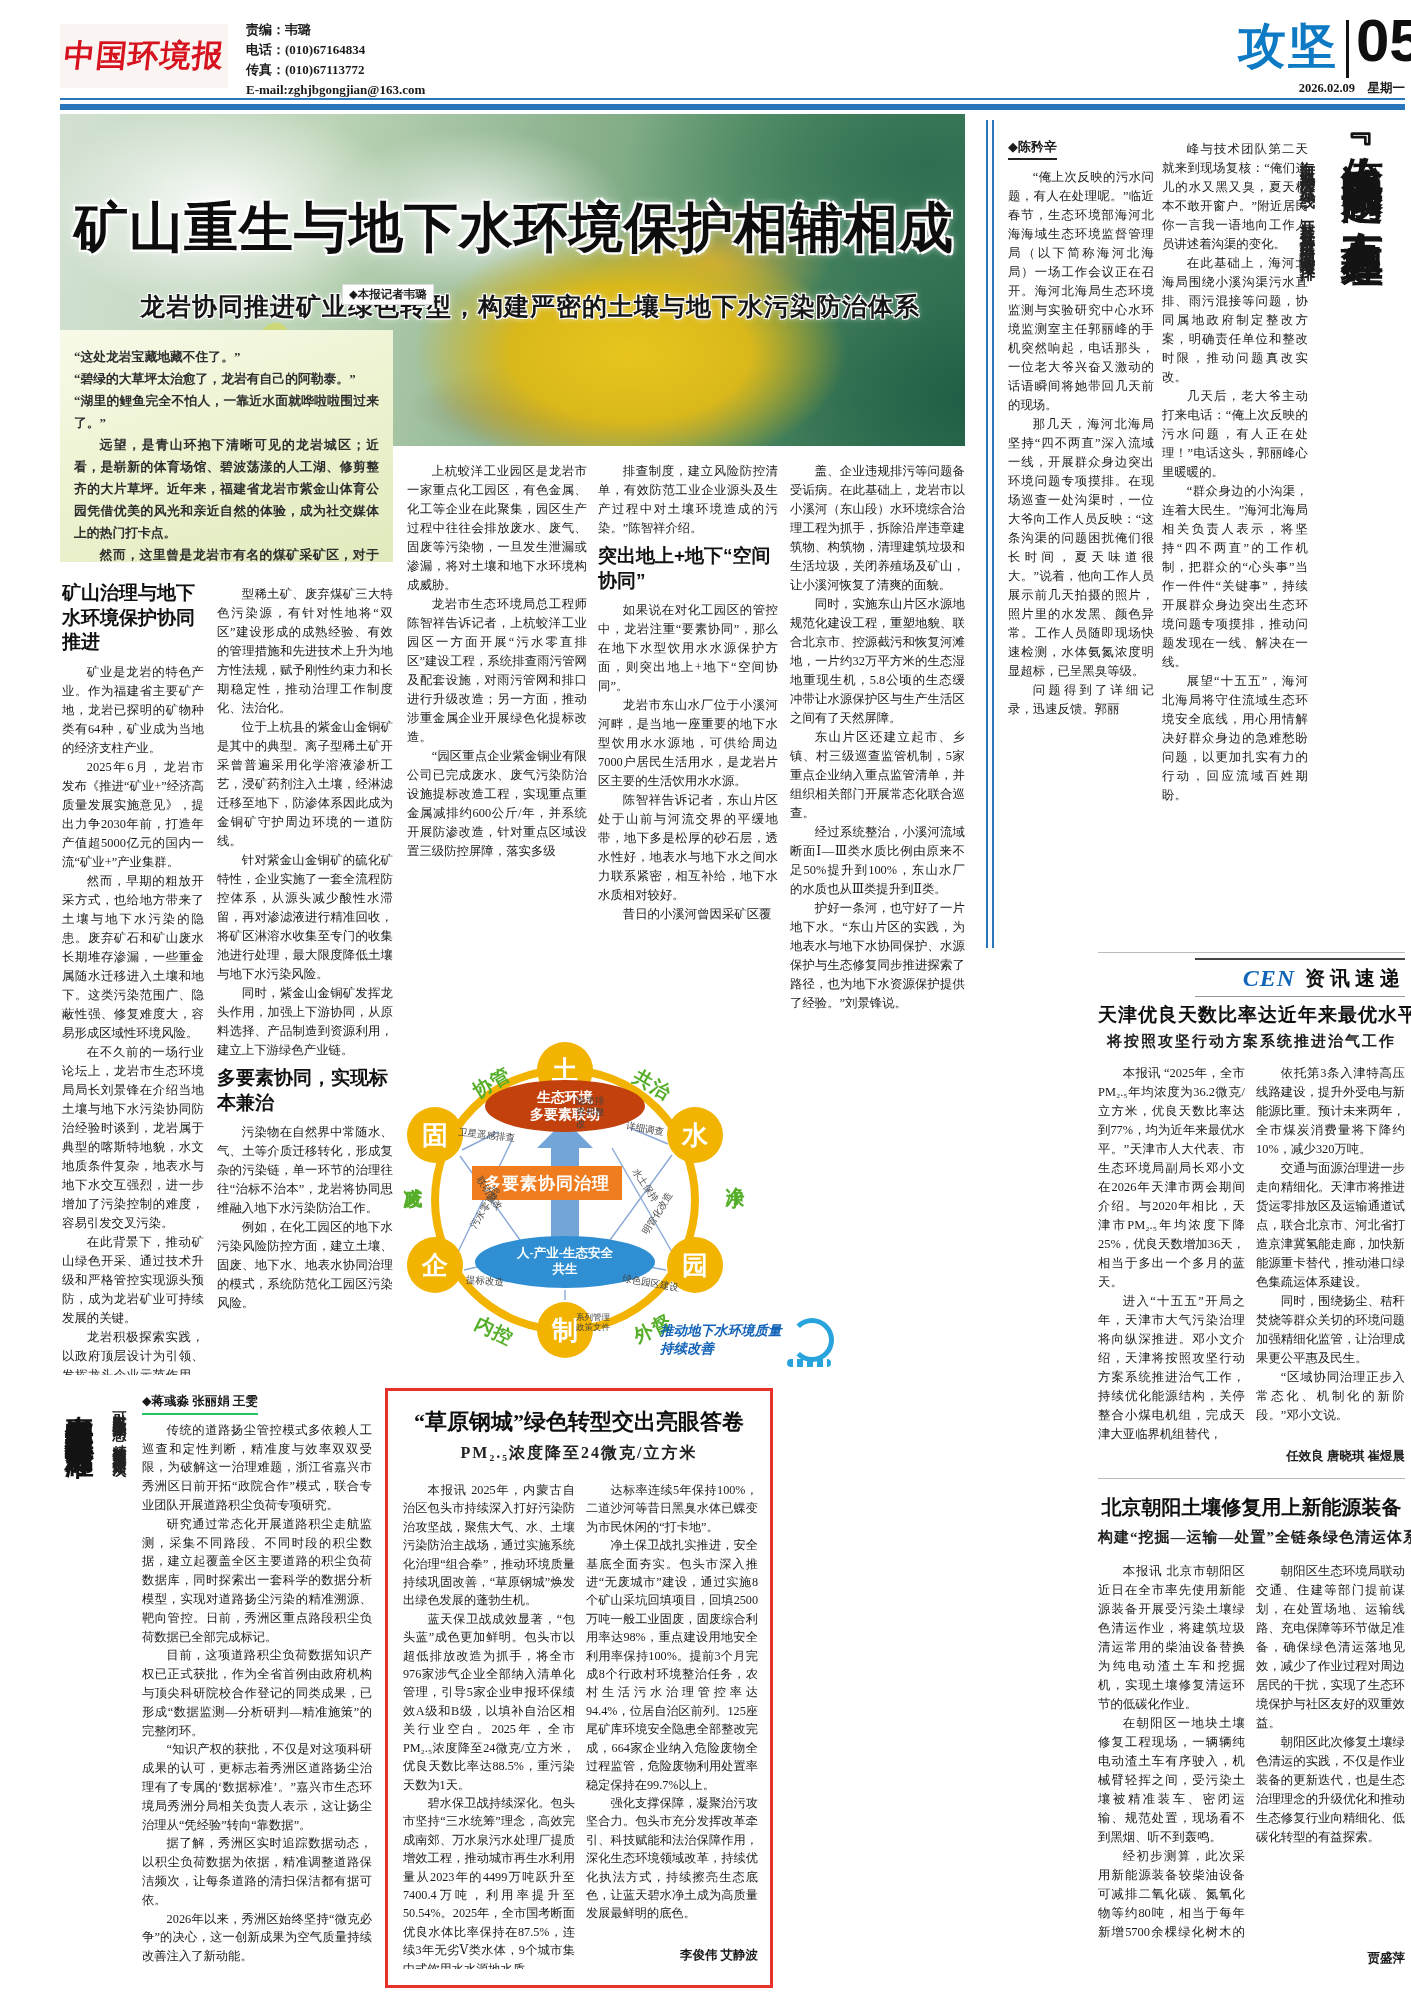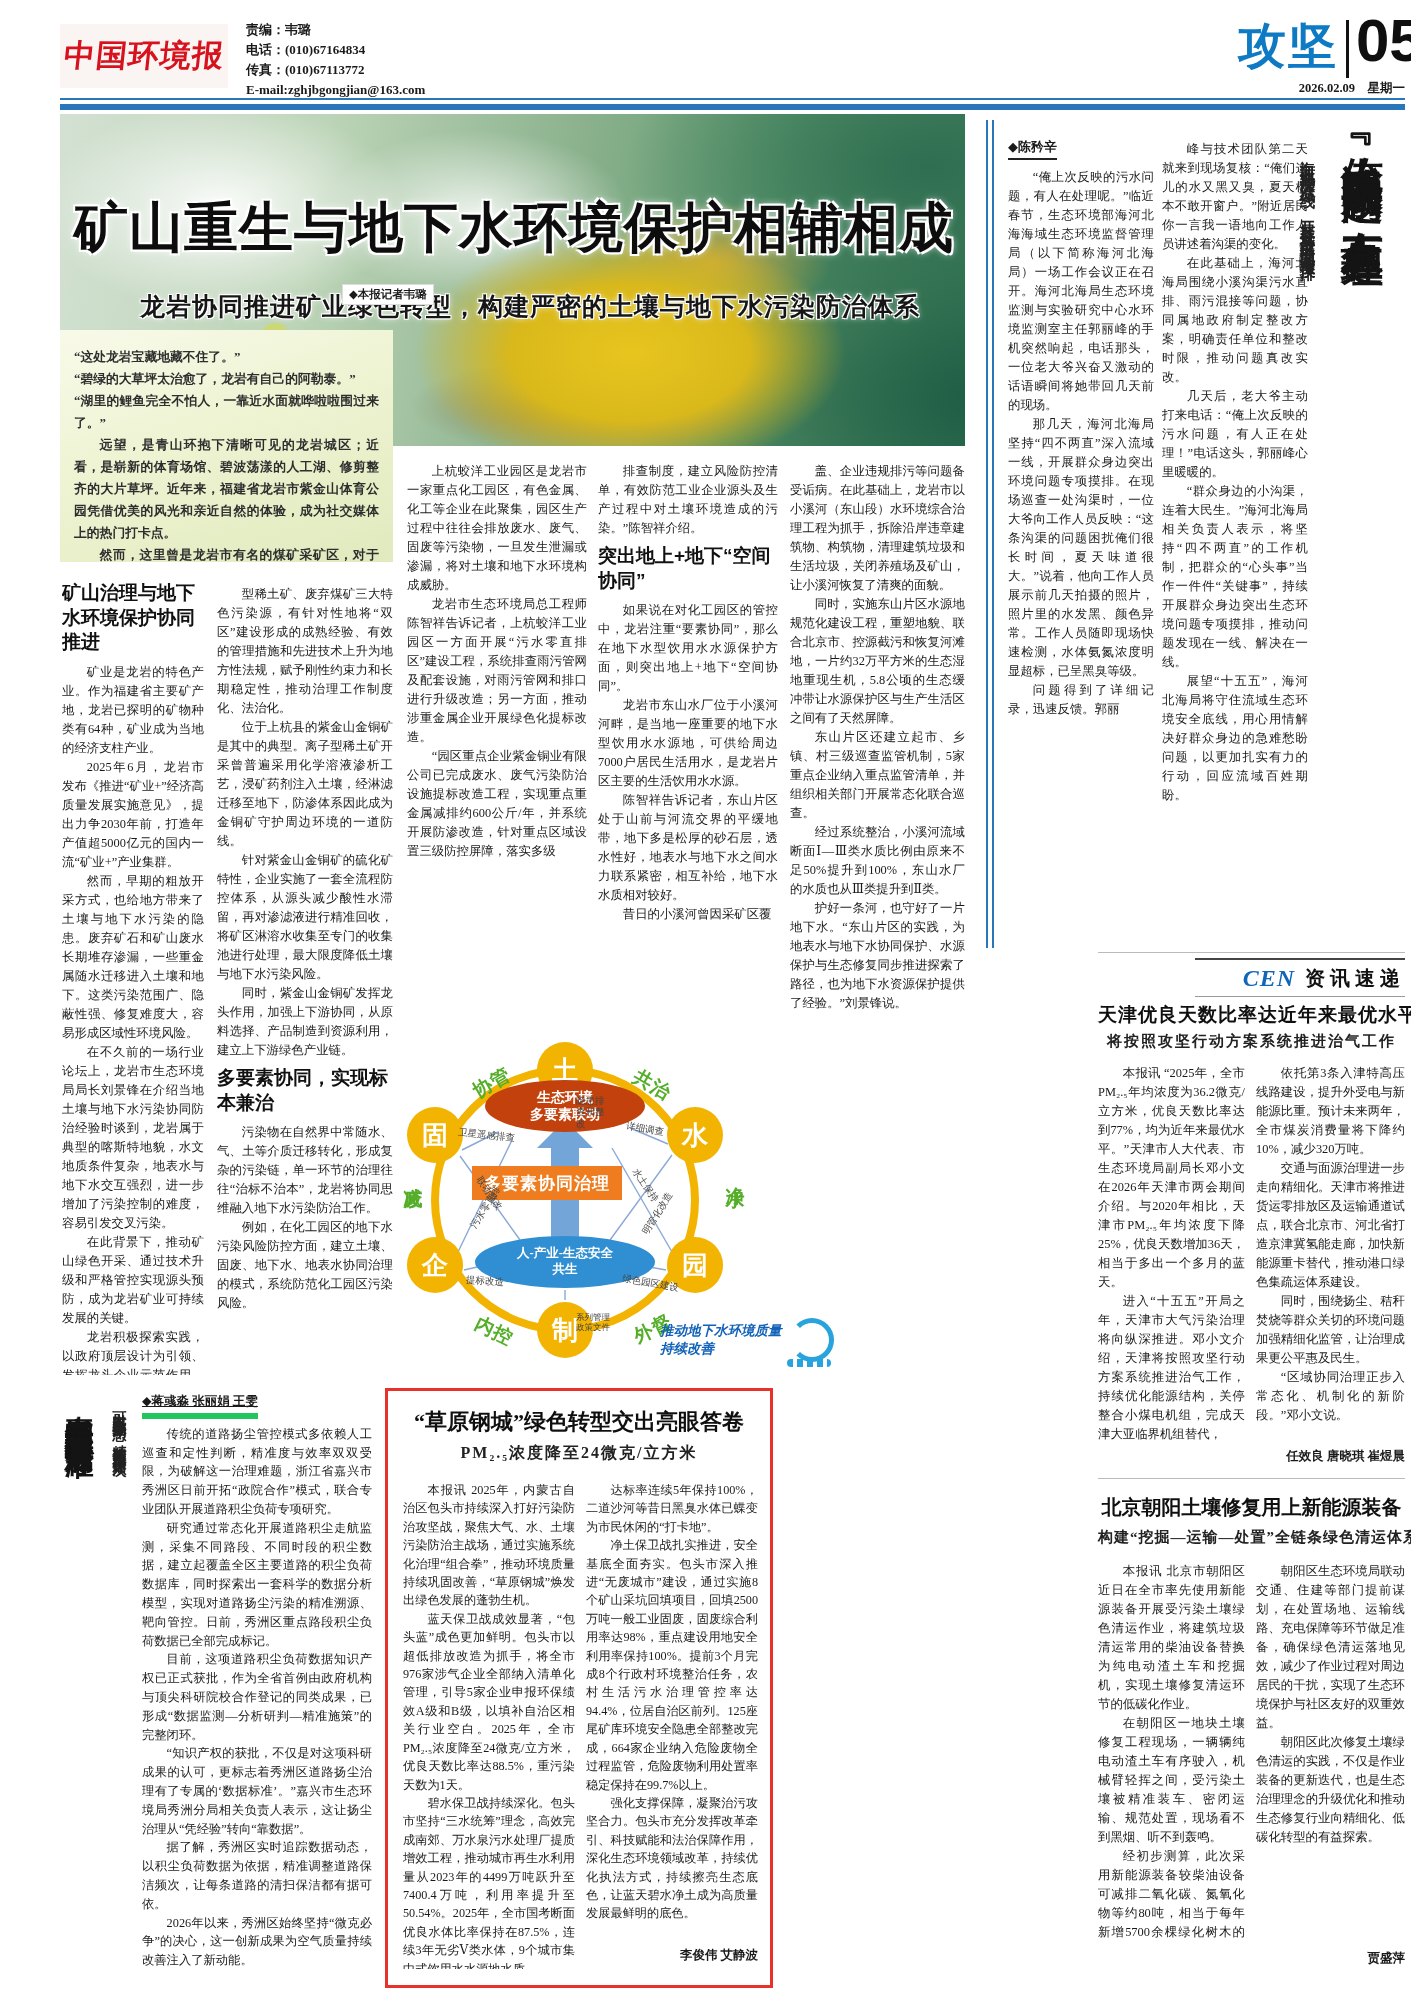--- a/index.html
+++ b/index.html
@@ -82,21 +82,21 @@
   .news-headline{text-align:center;font-weight:900;color:#0f0f0f;white-space:nowrap;}
   .news-subtitle{text-align:center;font-weight:700;color:#222;white-space:nowrap;}
   .byline-right{text-align:right;font-weight:800;font-size:12.5px;}
 
   
   .red-box{left:385px;top:1388px;width:388px;height:600px;border:3px solid #e8312a;box-sizing:border-box;background:#fff;}
 
   
   .jx-headline{left:60px;top:1392px;height:600px;font-size:29px;font-weight:900;letter-spacing:2px;line-height:1.3;color:#141414;}
   .jx-subtitle{left:110px;top:1400px;height:586px;font-size:14px;font-weight:700;letter-spacing:2px;color:#222;}
-  .jx-byline{font-size:12.5px;font-weight:800;border-bottom:6px solid #22c55e;display:inline-block;padding-bottom:2px;margin-bottom:6px;text-decoration:underline;}
+  .jx-byline{font-size:12.5px;font-weight:800;border-bottom:2px solid #22c55e;display:inline-block;padding-bottom:2px;margin-bottom:6px;}
 </style>
 </head>
 <body>
 
 <div class="page">
 
   <div class="abs logo-box">
     <span class="logo-text">中国环境报</span>
   </div>
   <div class="abs contact">

